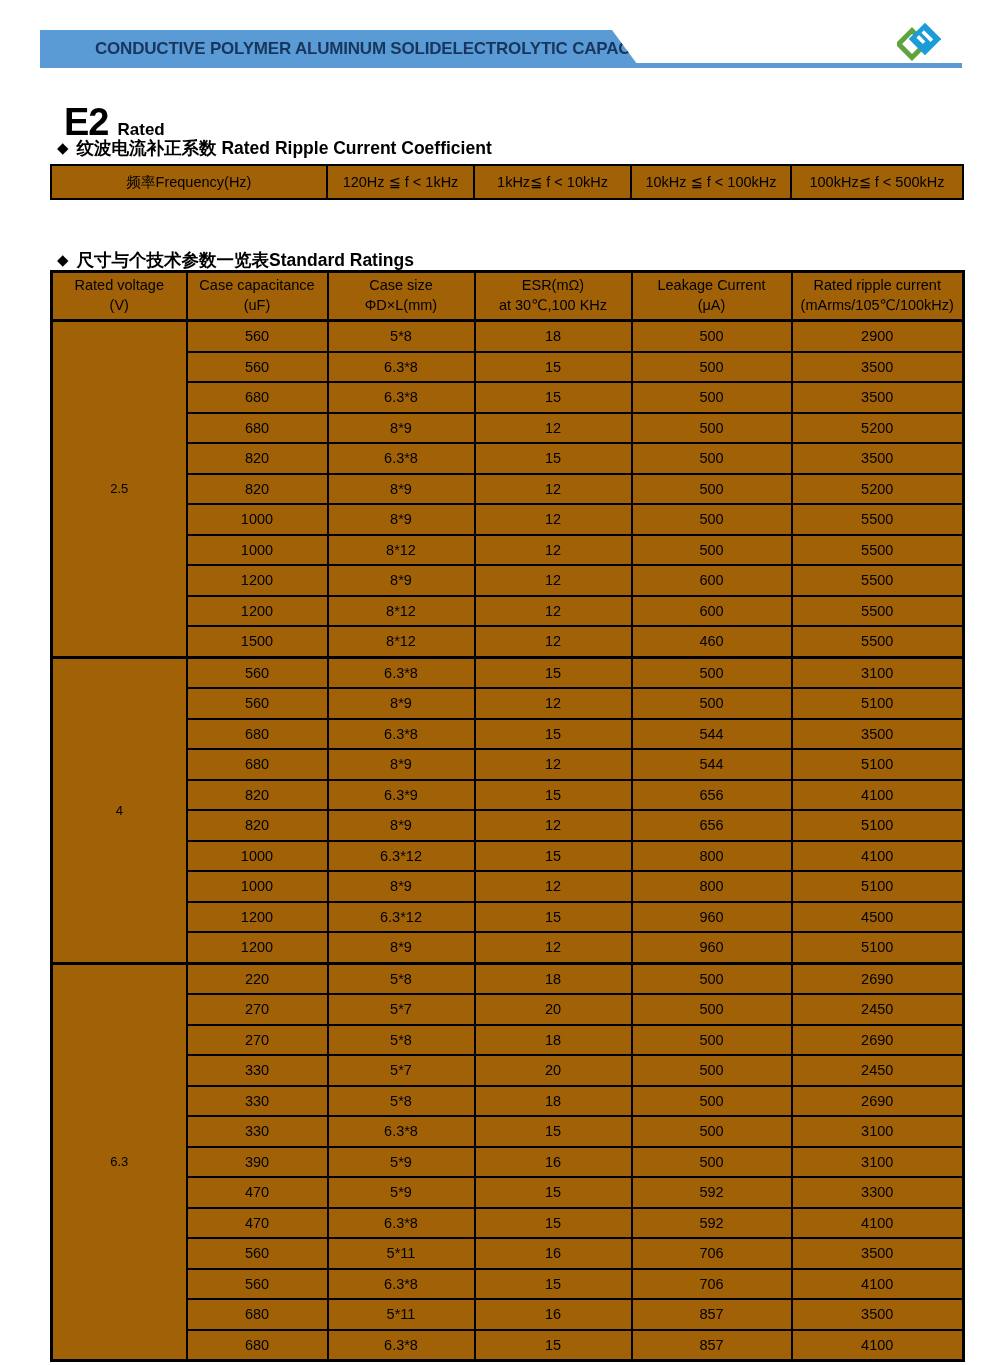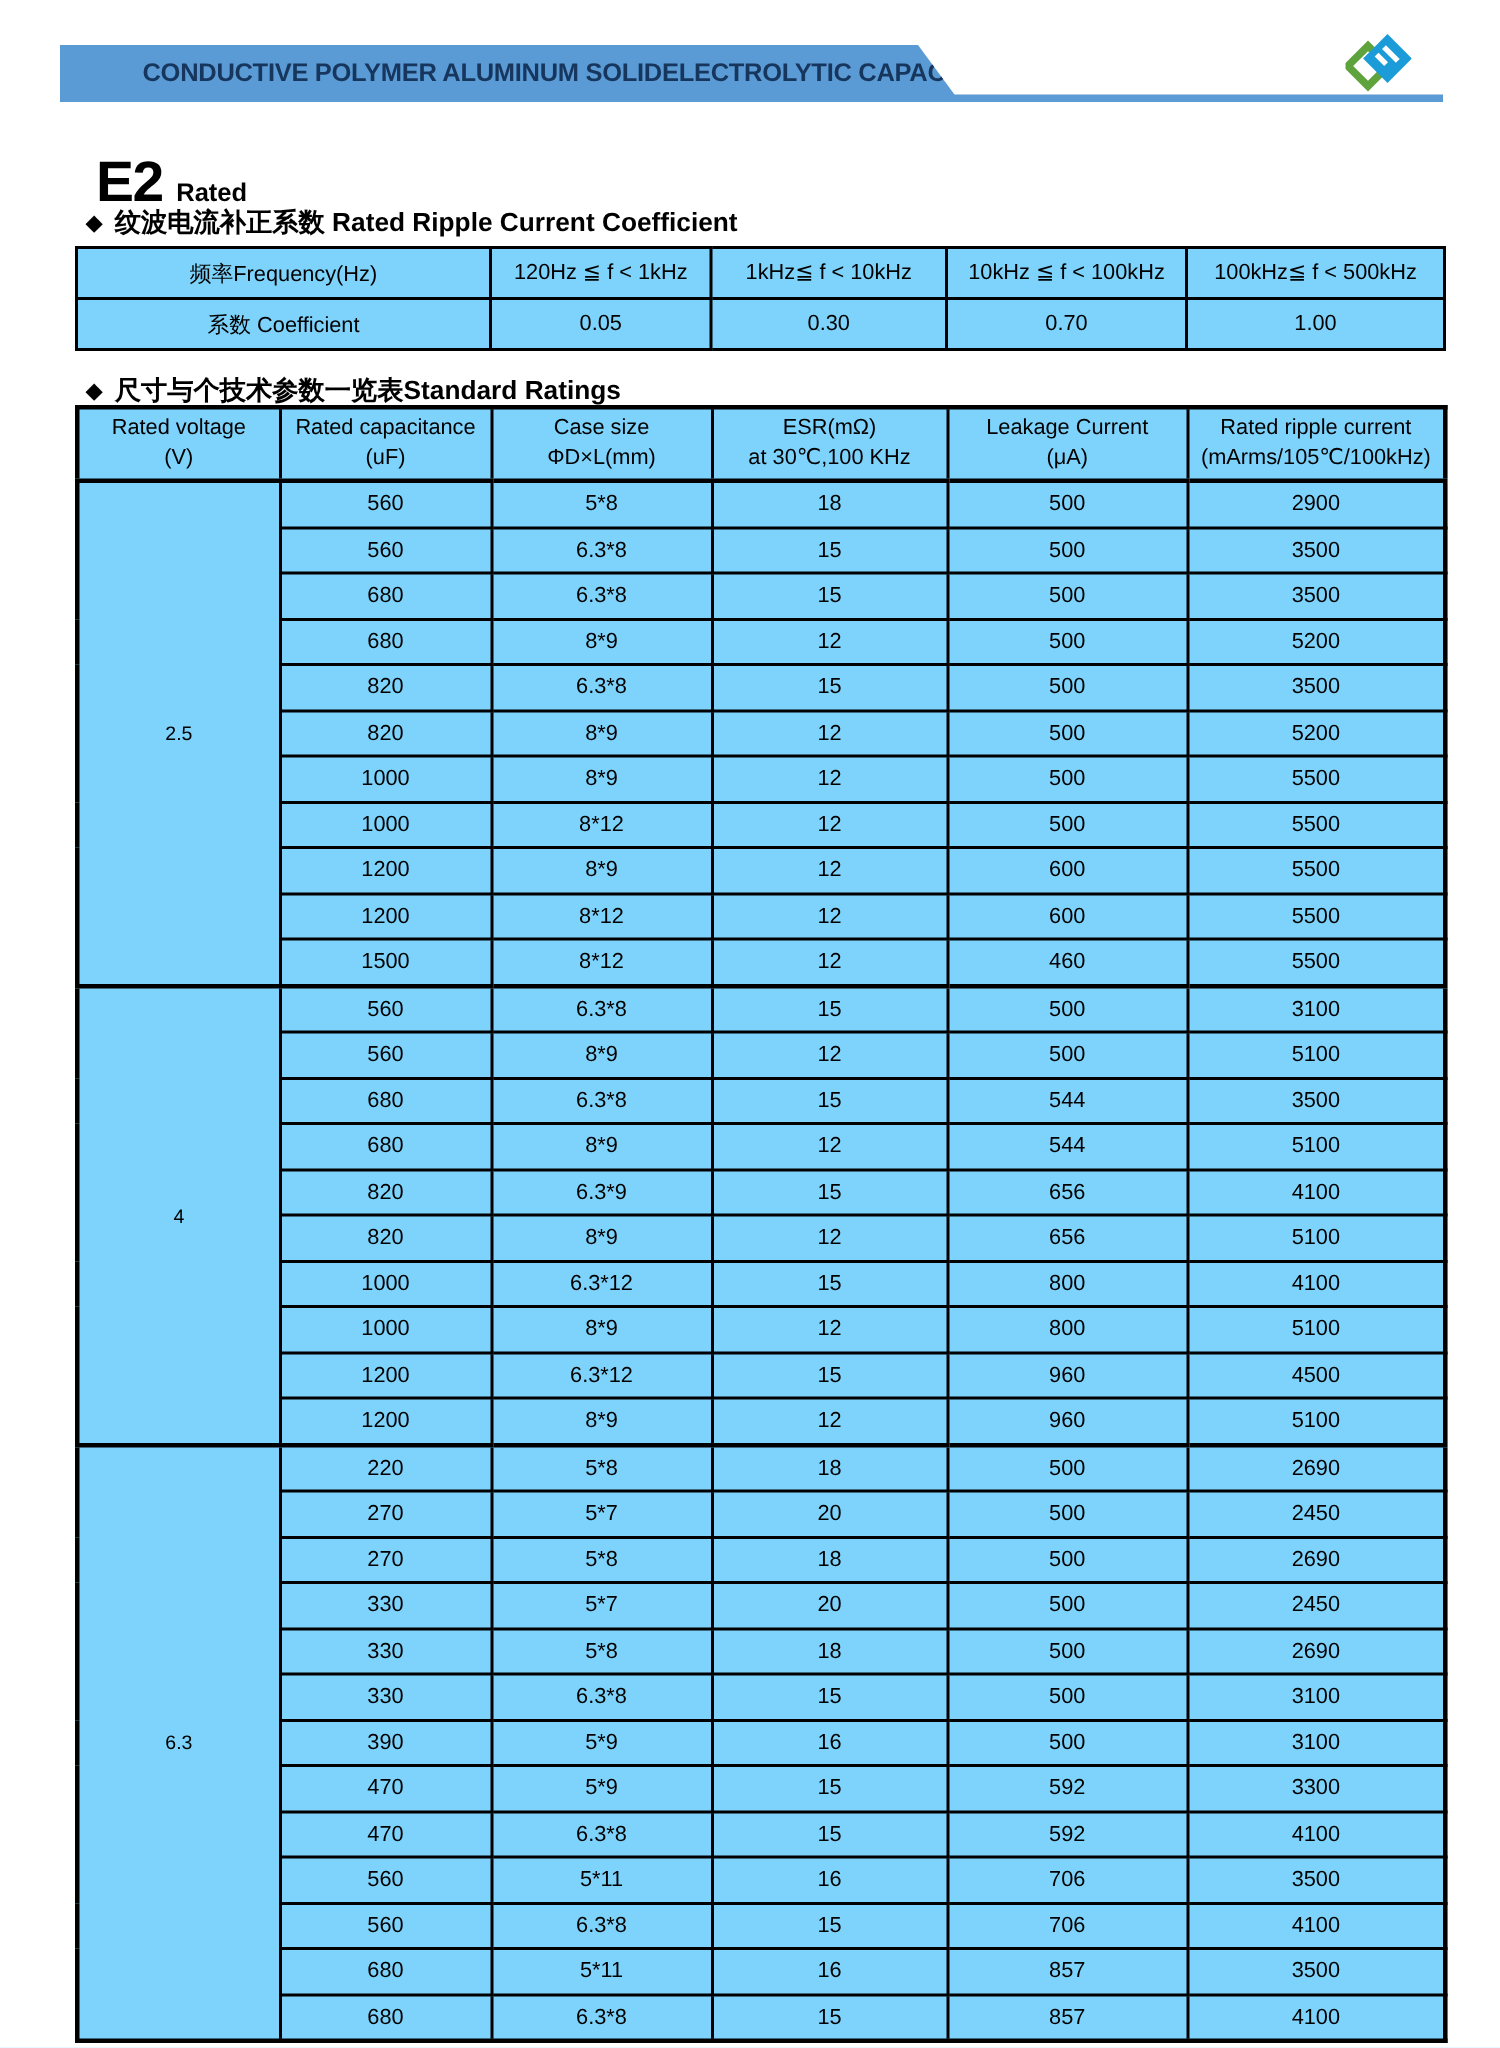--- a/index.html
+++ b/index.html
@@ -38,21 +38,21 @@
   
   .section-title{
     position:absolute;left:57px;
     font-size:17.5px;font-weight:bold;white-space:nowrap;
     display:flex;align-items:center;gap:8px;
   }
   .section-title .diamond{font-size:15px;}
   .sec1{top:136px;}
   .sec2{top:248px;}
   
-  table{border-collapse:collapse;table-layout:fixed;background:#7dd3fc;}
+  table{border-collapse:collapse;table-layout:fixed;background:#a16207;}
   td,th{
     border:2px solid #000;
     text-align:center;vertical-align:middle;
     font-weight:normal;font-size:14.5px;
     padding:0;overflow:hidden;
   }
   .coef-table{position:absolute;left:50px;top:164px;width:912px;}
   .coef-table td{height:32px;}
   .ratings-table{position:absolute;left:50px;top:270px;width:912px;border:3px solid #000;}
   .ratings-table thead td{height:46px;line-height:1.35;}
@@ -95,27 +95,20 @@
         <col style="width:172px">
     </colgroup>
     <tbody>
       <tr>
         <td>频率Frequency(Hz)</td>
         <td>120Hz ≦ f &lt; 1kHz</td>
         <td>1kHz≦  f &lt;  10kHz</td>
         <td>10kHz ≦ f &lt;  100kHz</td>
         <td>100kHz≦ f &lt;  500kHz</td>
       </tr>
-      <tr>
-        <td>系数  Coefficient</td>
-        <td>0.05</td>
-        <td>0.30</td>
-        <td>0.70</td>
-        <td>1.00</td>
-      </tr>
     </tbody>
   </table>
 
   <div class="section-title sec2">
     <span class="diamond">◆</span>
     <span>尺寸与个技术参数一览表Standard Ratings</span>
   </div>
 
   <table class="ratings-table">
     <colgroup>
@@ -126,21 +119,21 @@
         <col style="width:160px">
         <col style="width:172px">
     </colgroup>
     <thead>
       <tr>
         <td>
             <div>Rated voltage</div>
             <div>(V)</div>
           </td>
         <td>
-            <div>Rated capacitance</div>
+            <div>Case capacitance</div>
             <div>(uF)</div>
           </td>
         <td>
             <div>Case  size</div>
             <div>ΦD×L(mm)</div>
           </td>
         <td>
             <div>ESR(mΩ)</div>
             <div>at 30℃,100 KHz</div>
           </td>

